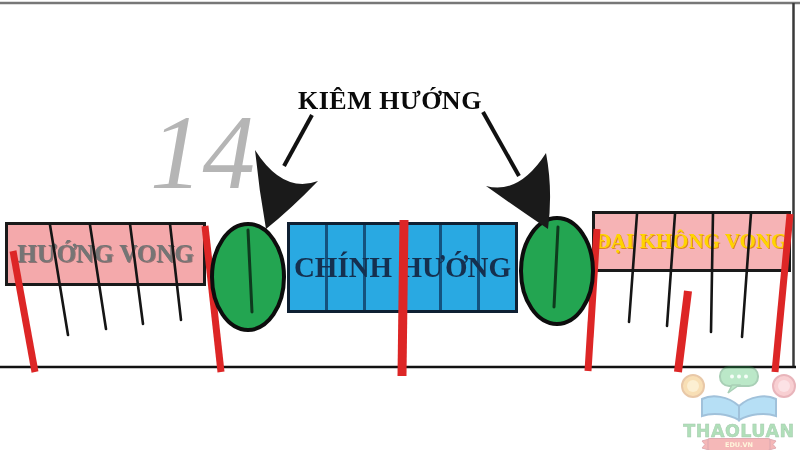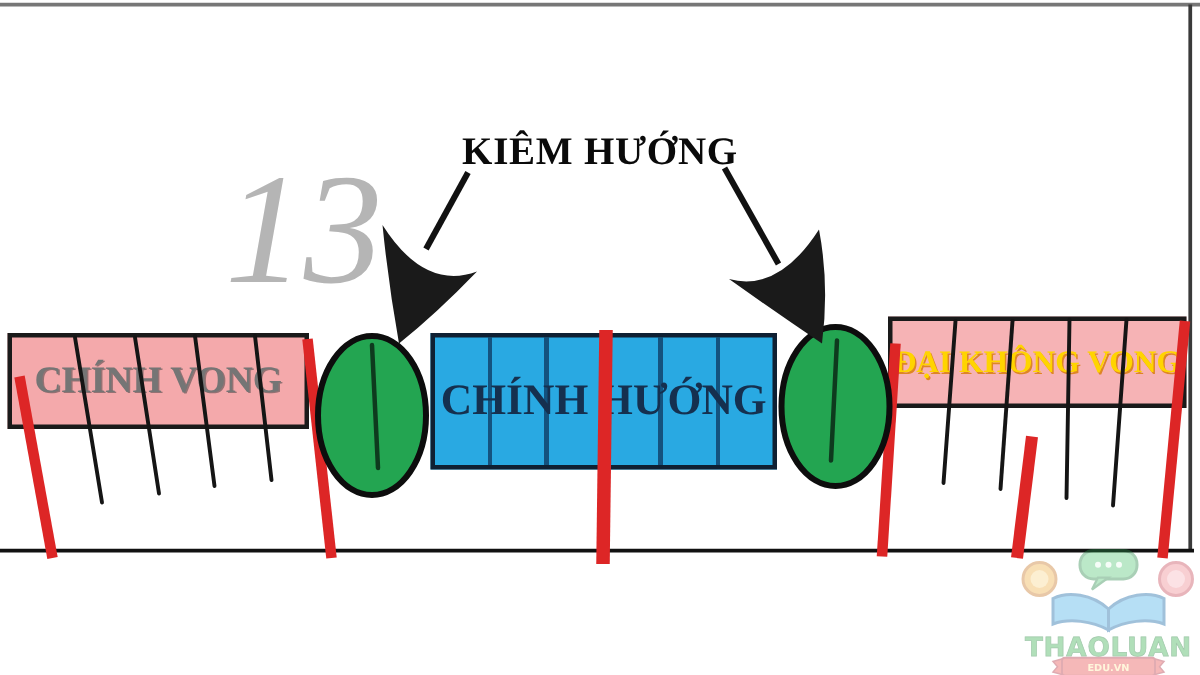--- a/index.html
+++ b/index.html
@@ -57,21 +57,21 @@
     background:var(--pink-right);
     border:3px solid #1a1a1a;
   }
   .box-right .label{
     font-size:21px;font-weight:bold;color:var(--yellow-label);
     text-shadow:1px 1px 0 rgba(216,122,0,.8);
     white-space:nowrap;
   }
   .diagram-title{
     position:absolute;left:298px;top:86px;width:204px;
-    text-align:center;
+    text-align:left;
     font-size:26px;font-weight:bold;color:#0a0a0a;
     letter-spacing:.5px;white-space:nowrap;
     z-index:2;
   }
   .scale-number{
     position:absolute;
     font-style:italic;font-weight:normal;
     font-size:105px;line-height:1;
     color:var(--gray-number);
     z-index:2;
@@ -97,33 +97,33 @@
     font-weight:bold;font-size:6.5px;
     fill:#ffe9a8;
   }
 </style>
 </head>
 <body>
 
 <div class="stage">
 
   <div class="box box-left">
-    <span class="label">CHÍNH VONG</span>
+    <span class="label">HƯỚNG VONG</span>
   </div>
 
   <div class="box box-center">
     <span class="label">CHÍNH HƯỚNG</span>
   </div>
 
   <div class="box box-right">
     <span class="label">ĐẠI KHÔNG VONG</span>
   </div>
 
   <div class="diagram-title">KIÊM HƯỚNG</div>
-  <div class="scale-number left">13</div>
+  <div class="scale-number left">14</div>
 
   <svg class="overlay" width="800" height="450" viewBox="0 0 800 450">
 
     <line x1="0" y1="3" x2="800" y2="3" stroke="#777777" stroke-width="2.5"></line>
     <line x1="793.5" y1="3" x2="793.5" y2="368" stroke="#3a3a3a" stroke-width="2.5"></line>
     <line x1="0" y1="367" x2="796" y2="367" stroke="#111111" stroke-width="2.5"></line>
 
     <g stroke="#151515" stroke-width="2.6" stroke-linecap="round">
       <line x1="50" y1="225" x2="68" y2="335"></line>
       <line x1="90" y1="225" x2="106" y2="329"></line>

